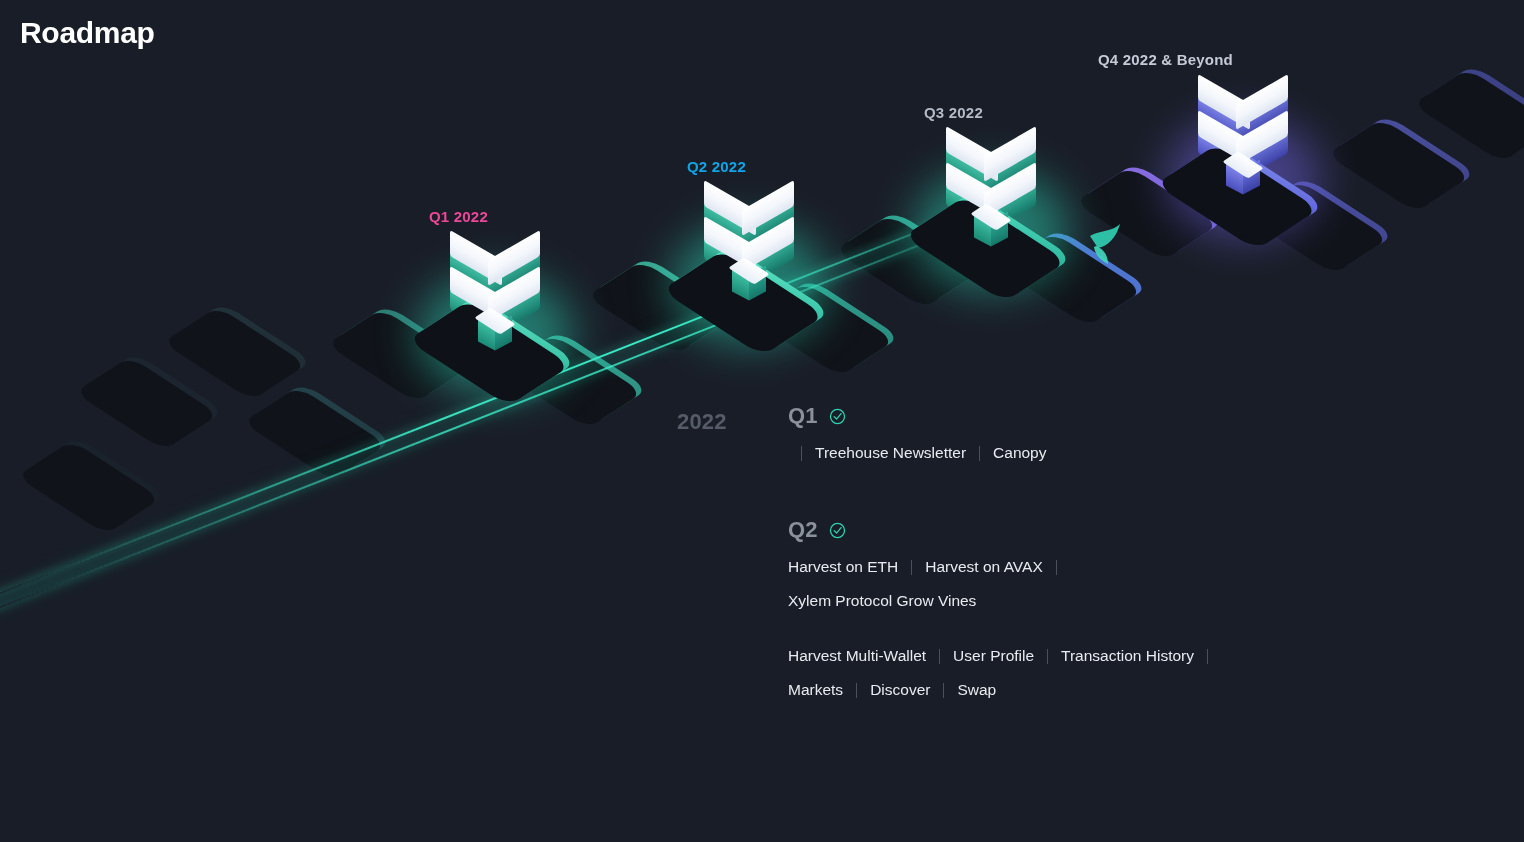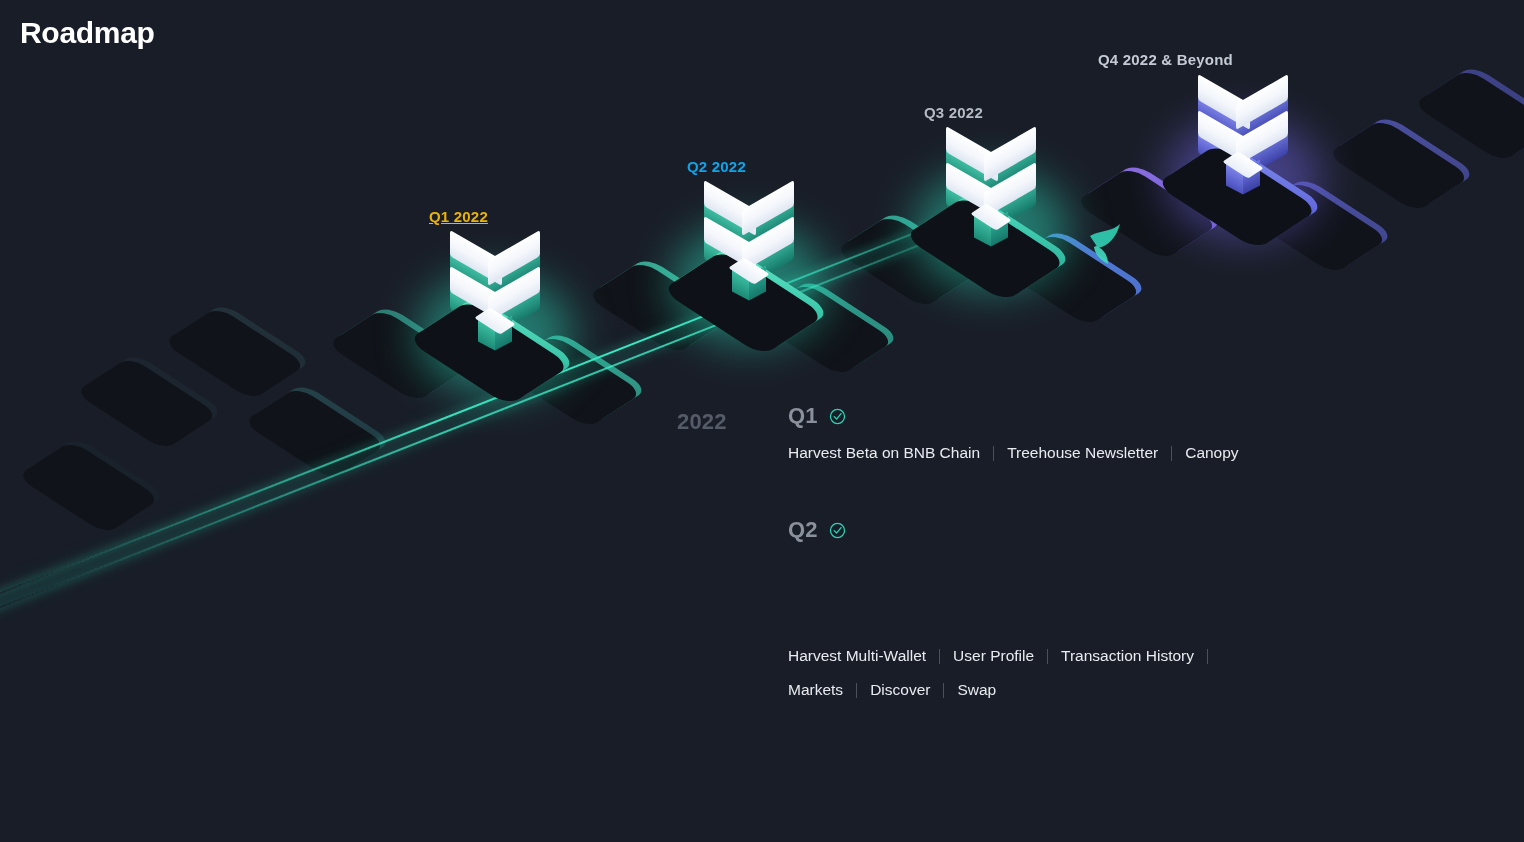--- a/index.html
+++ b/index.html
@@ -335,53 +335,59 @@
       <div class="sr" style="background:linear-gradient(180deg,#6f78e2,#3b40a4);"></div>
       <div class="top"></div>
     </div>
   </div>
 
   <svg class="swoosh" style="left:1086px; top:222px;" width="40" height="44" viewBox="0 0 40 44">
     <path d="M4 14 C14 8, 26 10, 34 2 C30 16, 22 24, 12 26 Z" fill="#2ec9ae" opacity="0.95"></path>
     <path d="M10 24 C16 26, 22 32, 22 42 C14 38, 9 32, 8 25 Z" fill="#43d9bd" opacity="0.9"></path>
   </svg>
 
-  <div class="cap" style="left:429px; top:208px; color:#eab308;text-decoration:underline;">Q1 2022</div>
+  <div class="cap" style="left:429px; top:208px; color:#ec4899;">Q1 2022</div>
   <div class="cap" style="left:687px; top:158px; color:#0ea5e9;">Q2 2022</div>
   <div class="cap" style="left:924px; top:104px; color:#b4bac6;">Q3 2022</div>
   <div class="cap" style="left:1098px; top:51px;  color:#c4cad6;">Q4 2022 &amp; Beyond</div>
 </div>
 
 <div class="list">
   <div class="year-label">2022</div>
   <div id="quarters-root">
       <div class="qblock" style="top: 403px;">
         <div class="qhead">
           <span class="qname">Q1</span>
           <svg class="check" viewBox="0 0 20 20">
             <circle cx="10" cy="10" r="8.3" fill="none" stroke="#2dd4b4" stroke-width="1.5"></circle>
             <path d="M6.1 10.2 L8.9 13 L14.2 6.6" fill="none" stroke="#2dd4b4" stroke-width="1.5" stroke-linecap="round" stroke-linejoin="round"></path>
           </svg>
         </div>
         <div class="items">
-          <span class="item">Harvest Beta on BNB Chain</span>
           <span class="sep"></span>
           <span class="item">Treehouse Newsletter</span>
           <span class="sep"></span>
           <span class="item">Canopy</span>
         </div>
       </div>
       <div class="qblock" style="top: 517px;">
         <div class="qhead">
           <span class="qname">Q2</span>
           <svg class="check" viewBox="0 0 20 20">
             <circle cx="10" cy="10" r="8.3" fill="none" stroke="#2dd4b4" stroke-width="1.5"></circle>
             <path d="M6.1 10.2 L8.9 13 L14.2 6.6" fill="none" stroke="#2dd4b4" stroke-width="1.5" stroke-linecap="round" stroke-linejoin="round"></path>
           </svg>
         </div>
+        <div class="items">
+          <span class="item">Harvest on ETH</span>
+          <span class="sep"></span>
+          <span class="item">Harvest on AVAX</span>
+          <span class="sep"></span>
+          <span class="item">Xylem Protocol Grow Vines</span>
+        </div>
       </div>
       <div class="qblock" style="top: 632px;">
         <div class="items">
           <span class="item">Harvest Multi-Wallet</span>
           <span class="sep"></span>
           <span class="item">User Profile</span>
           <span class="sep"></span>
           <span class="item">Transaction History</span>
           <span class="sep"></span>
           <span class="item">Markets</span>

